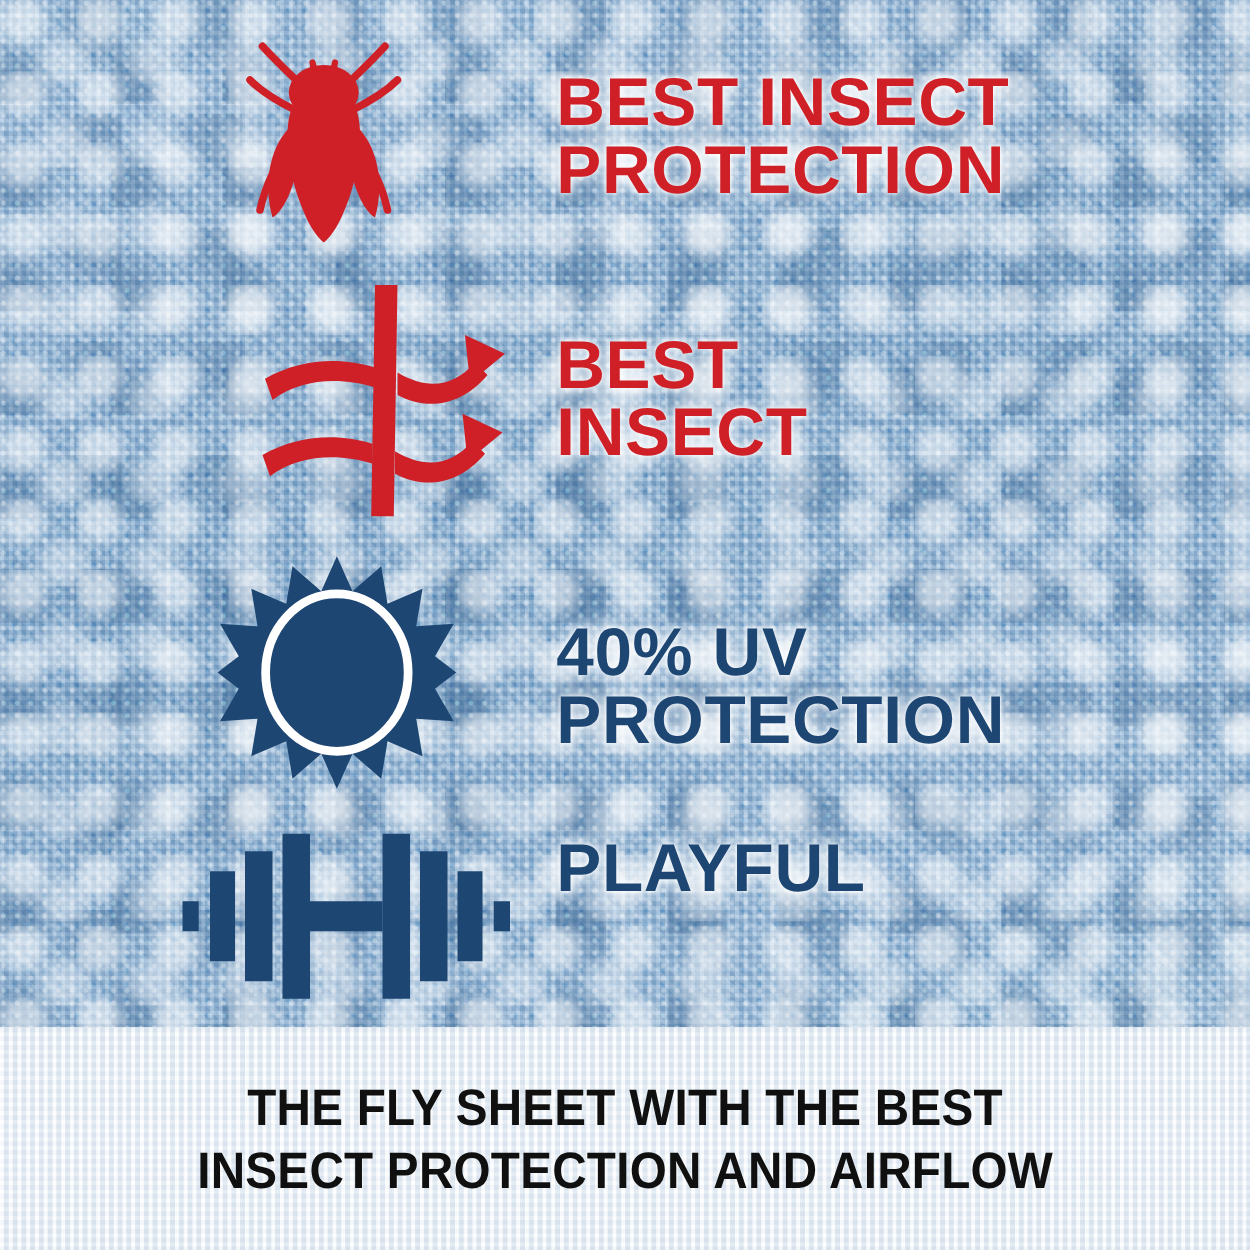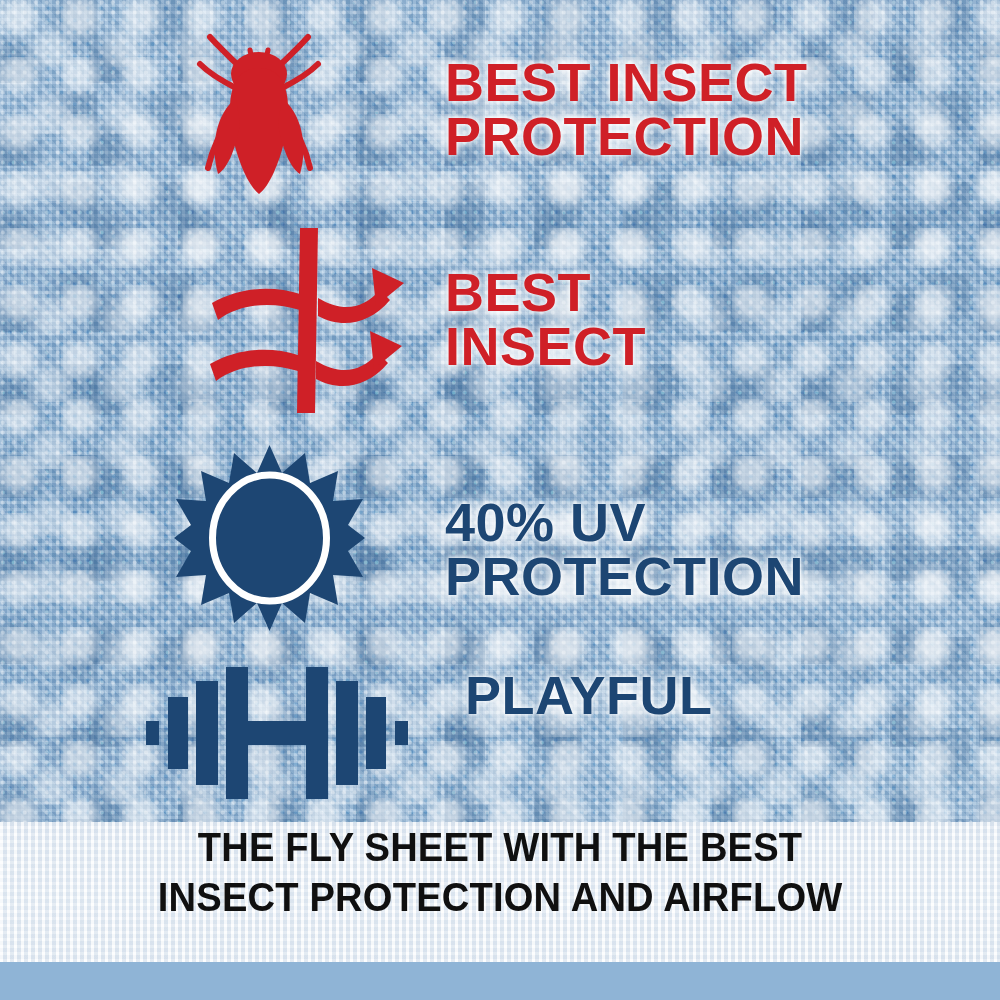--- a/index.html
+++ b/index.html
@@ -51,31 +51,31 @@
       radial-gradient(circle at 75% 68%, rgba(28,68,112,.30) 0 1.3px, rgba(28,68,112,0) 2.6px);
     background-size: 11px 10px, 13px 12px;
     mix-blend-mode: overlay;
     opacity: .85;
   }
 
   
   .caption-panel {
     position: absolute;
     left: 0; top: 822px;
-    width: 1000px; height: 140px;
+    width: 1000px; height: 178px;
     background-color: #eef3f8;
     background-image:
       repeating-linear-gradient(90deg, rgba(255,255,255,.65) 0 3px, rgba(205,218,232,.45) 3px 7px),
       repeating-linear-gradient(0deg, rgba(255,255,255,.55) 0 3px, rgba(205,218,232,.35) 3px 7px),
       linear-gradient(180deg, #e9eff6 0%, #f3f7fb 55%, #eaf0f6 100%);
     background-size: 7px 7px, 7px 7px, 100% 100%;
     display: flex;
     flex-direction: column;
     align-items: center;
-    justify-content: flex-start;
+    justify-content: center;
   }
   .caption-line {
     color: #101010;
     font-weight: bold;
     font-size: 41px;
     line-height: 50px;
     letter-spacing: .2px;
     transform: scaleX(.93);
     white-space: nowrap;
     text-align: center;
@@ -130,21 +130,21 @@
   #row-uv .icon-cell     { margin-left: 172px; width: 195px; height: 190px; }
   #row-durab .icon-cell  { margin-left: 146px; width: 262px; height: 140px; }
 
   #row-insect .feature-line { font-size: 54px; }
   #row-insect .text-cell    { top: 35px; }
   #row-airflow .feature-line{ font-size: 54px; }
   #row-airflow .text-cell   { top: 40px; }
   #row-uv .feature-line     { font-size: 54px; }
   #row-uv .text-cell        { top: 42px; margin-top: 13px; }
   #row-durab .feature-line  { font-size: 54px; }
-  #row-durab .text-cell     { top: 18px; margin-left: 20px; }
+  #row-durab .text-cell     { top: 18px; }
 
   svg { display: block; overflow: visible; }
 </style>
 </head>
 <body>
 
 <div id="poster">
 
   <div class="fabric"></div>
 

